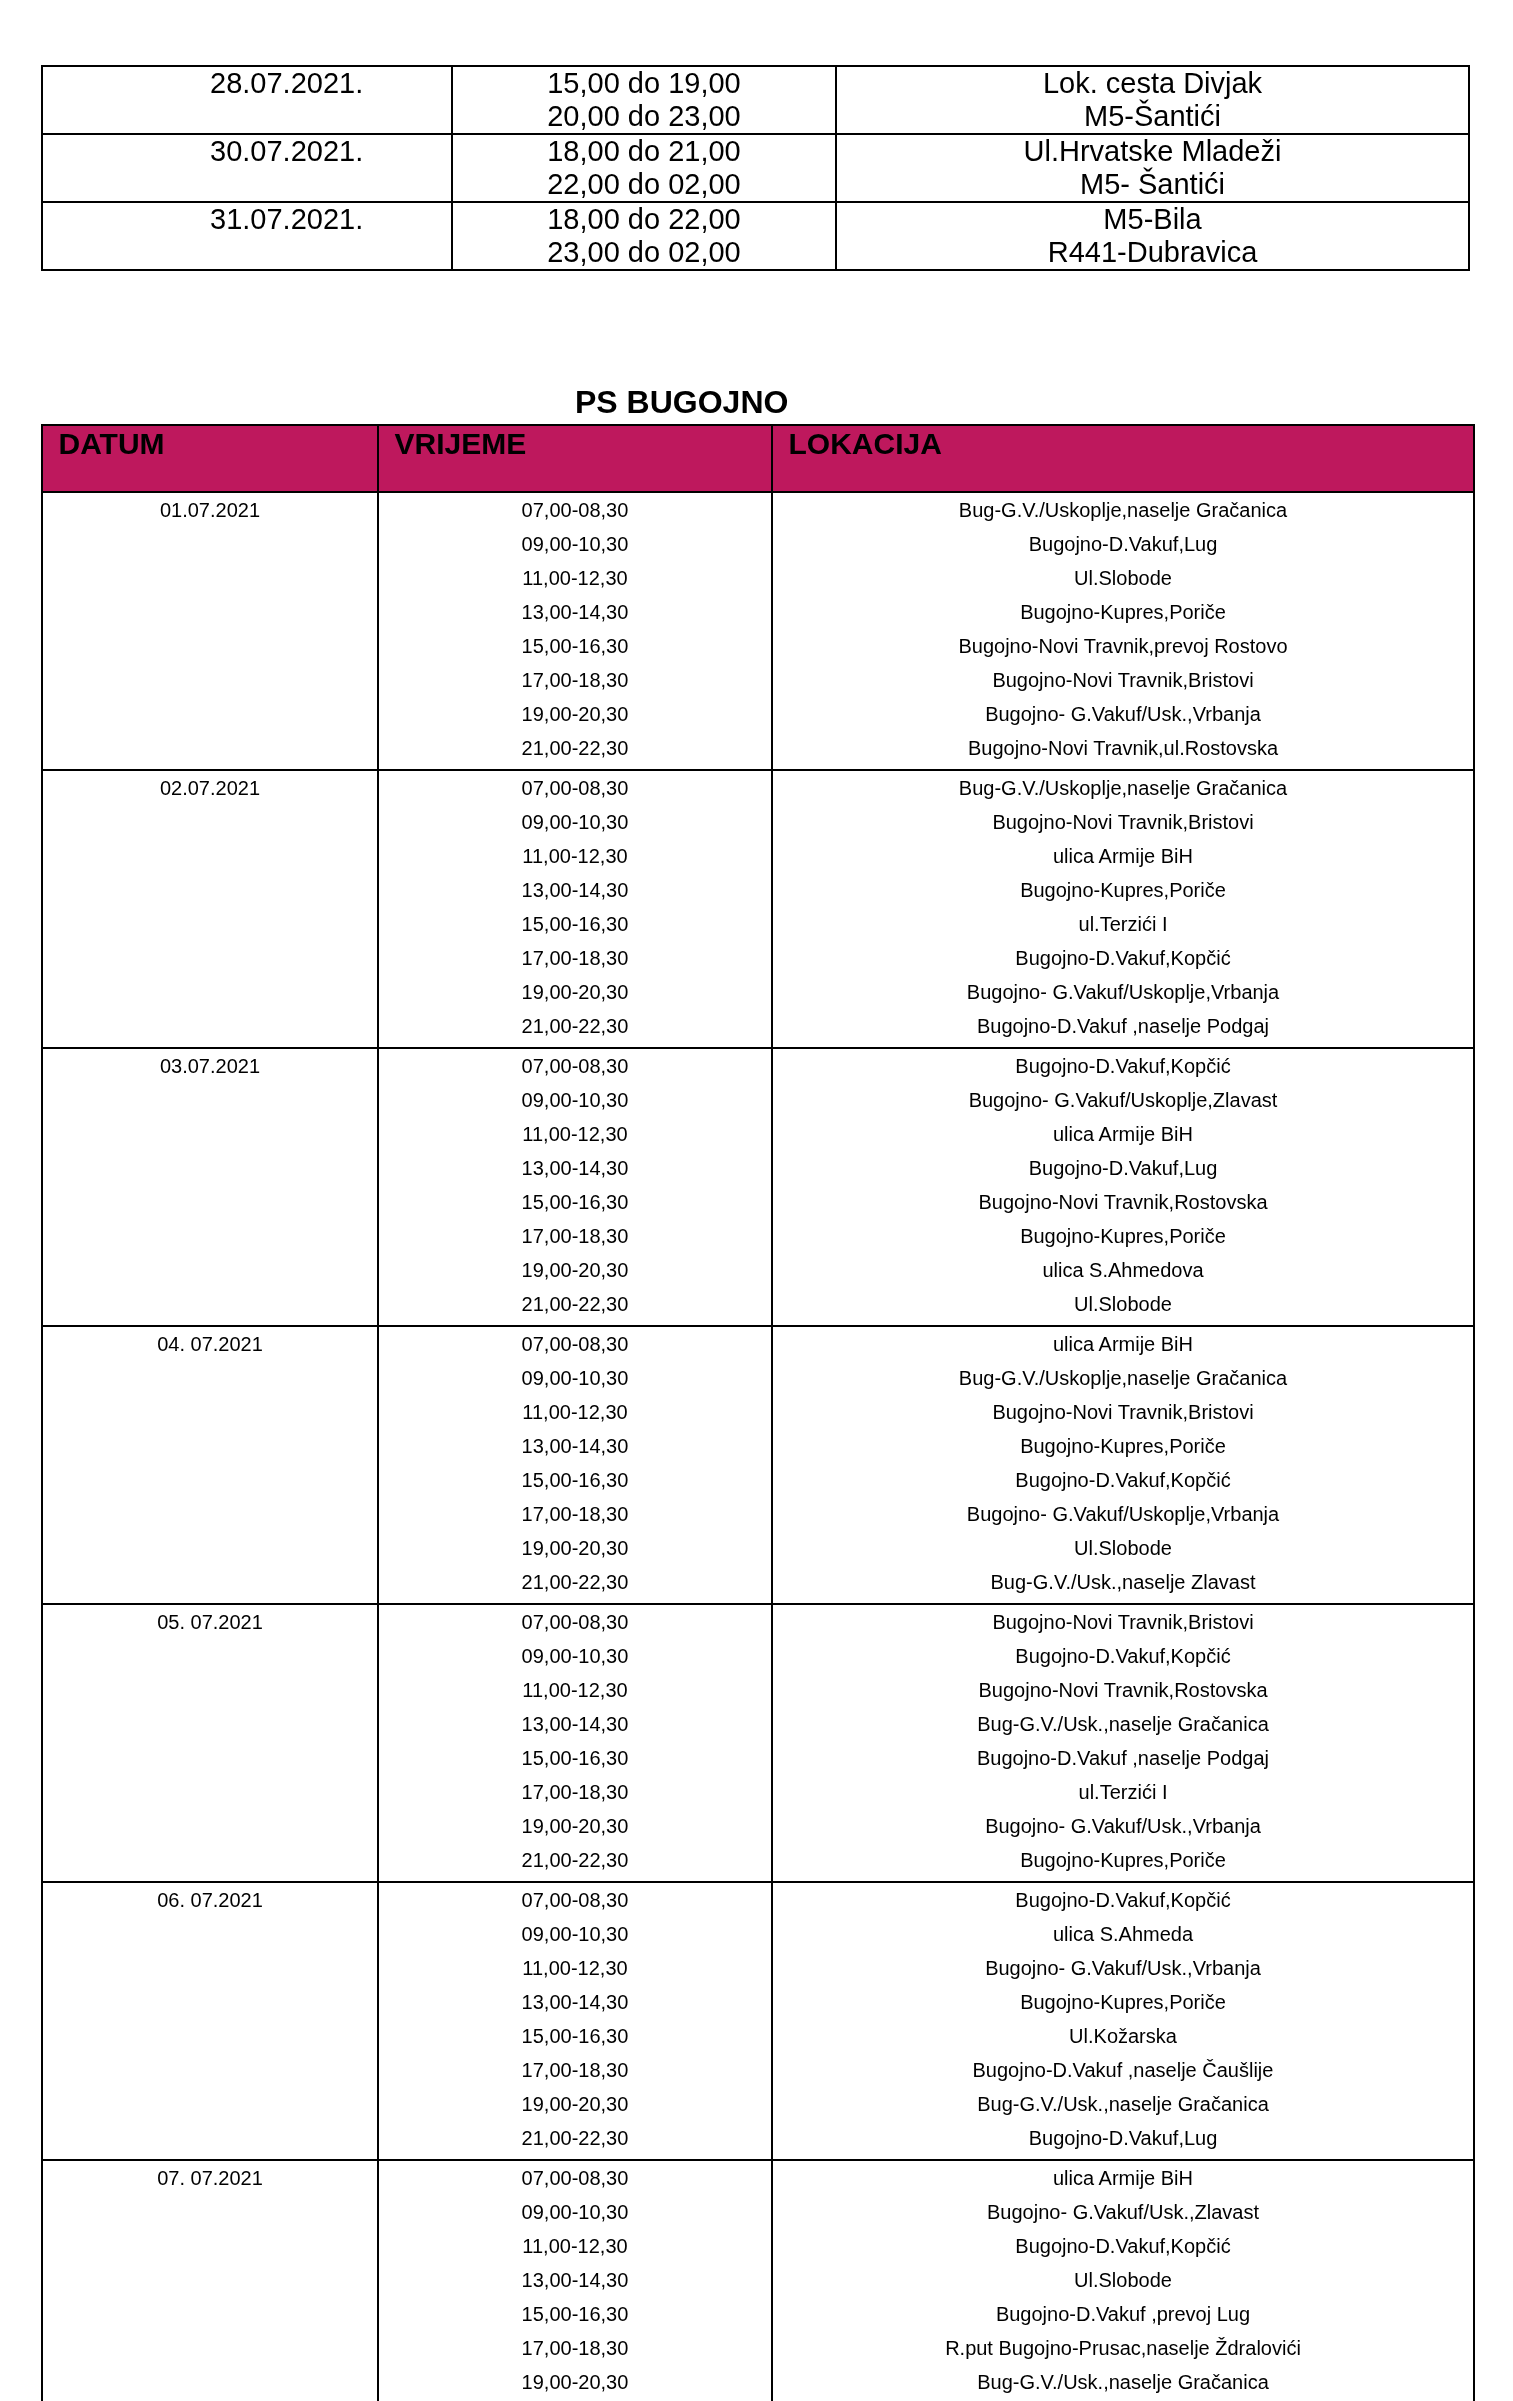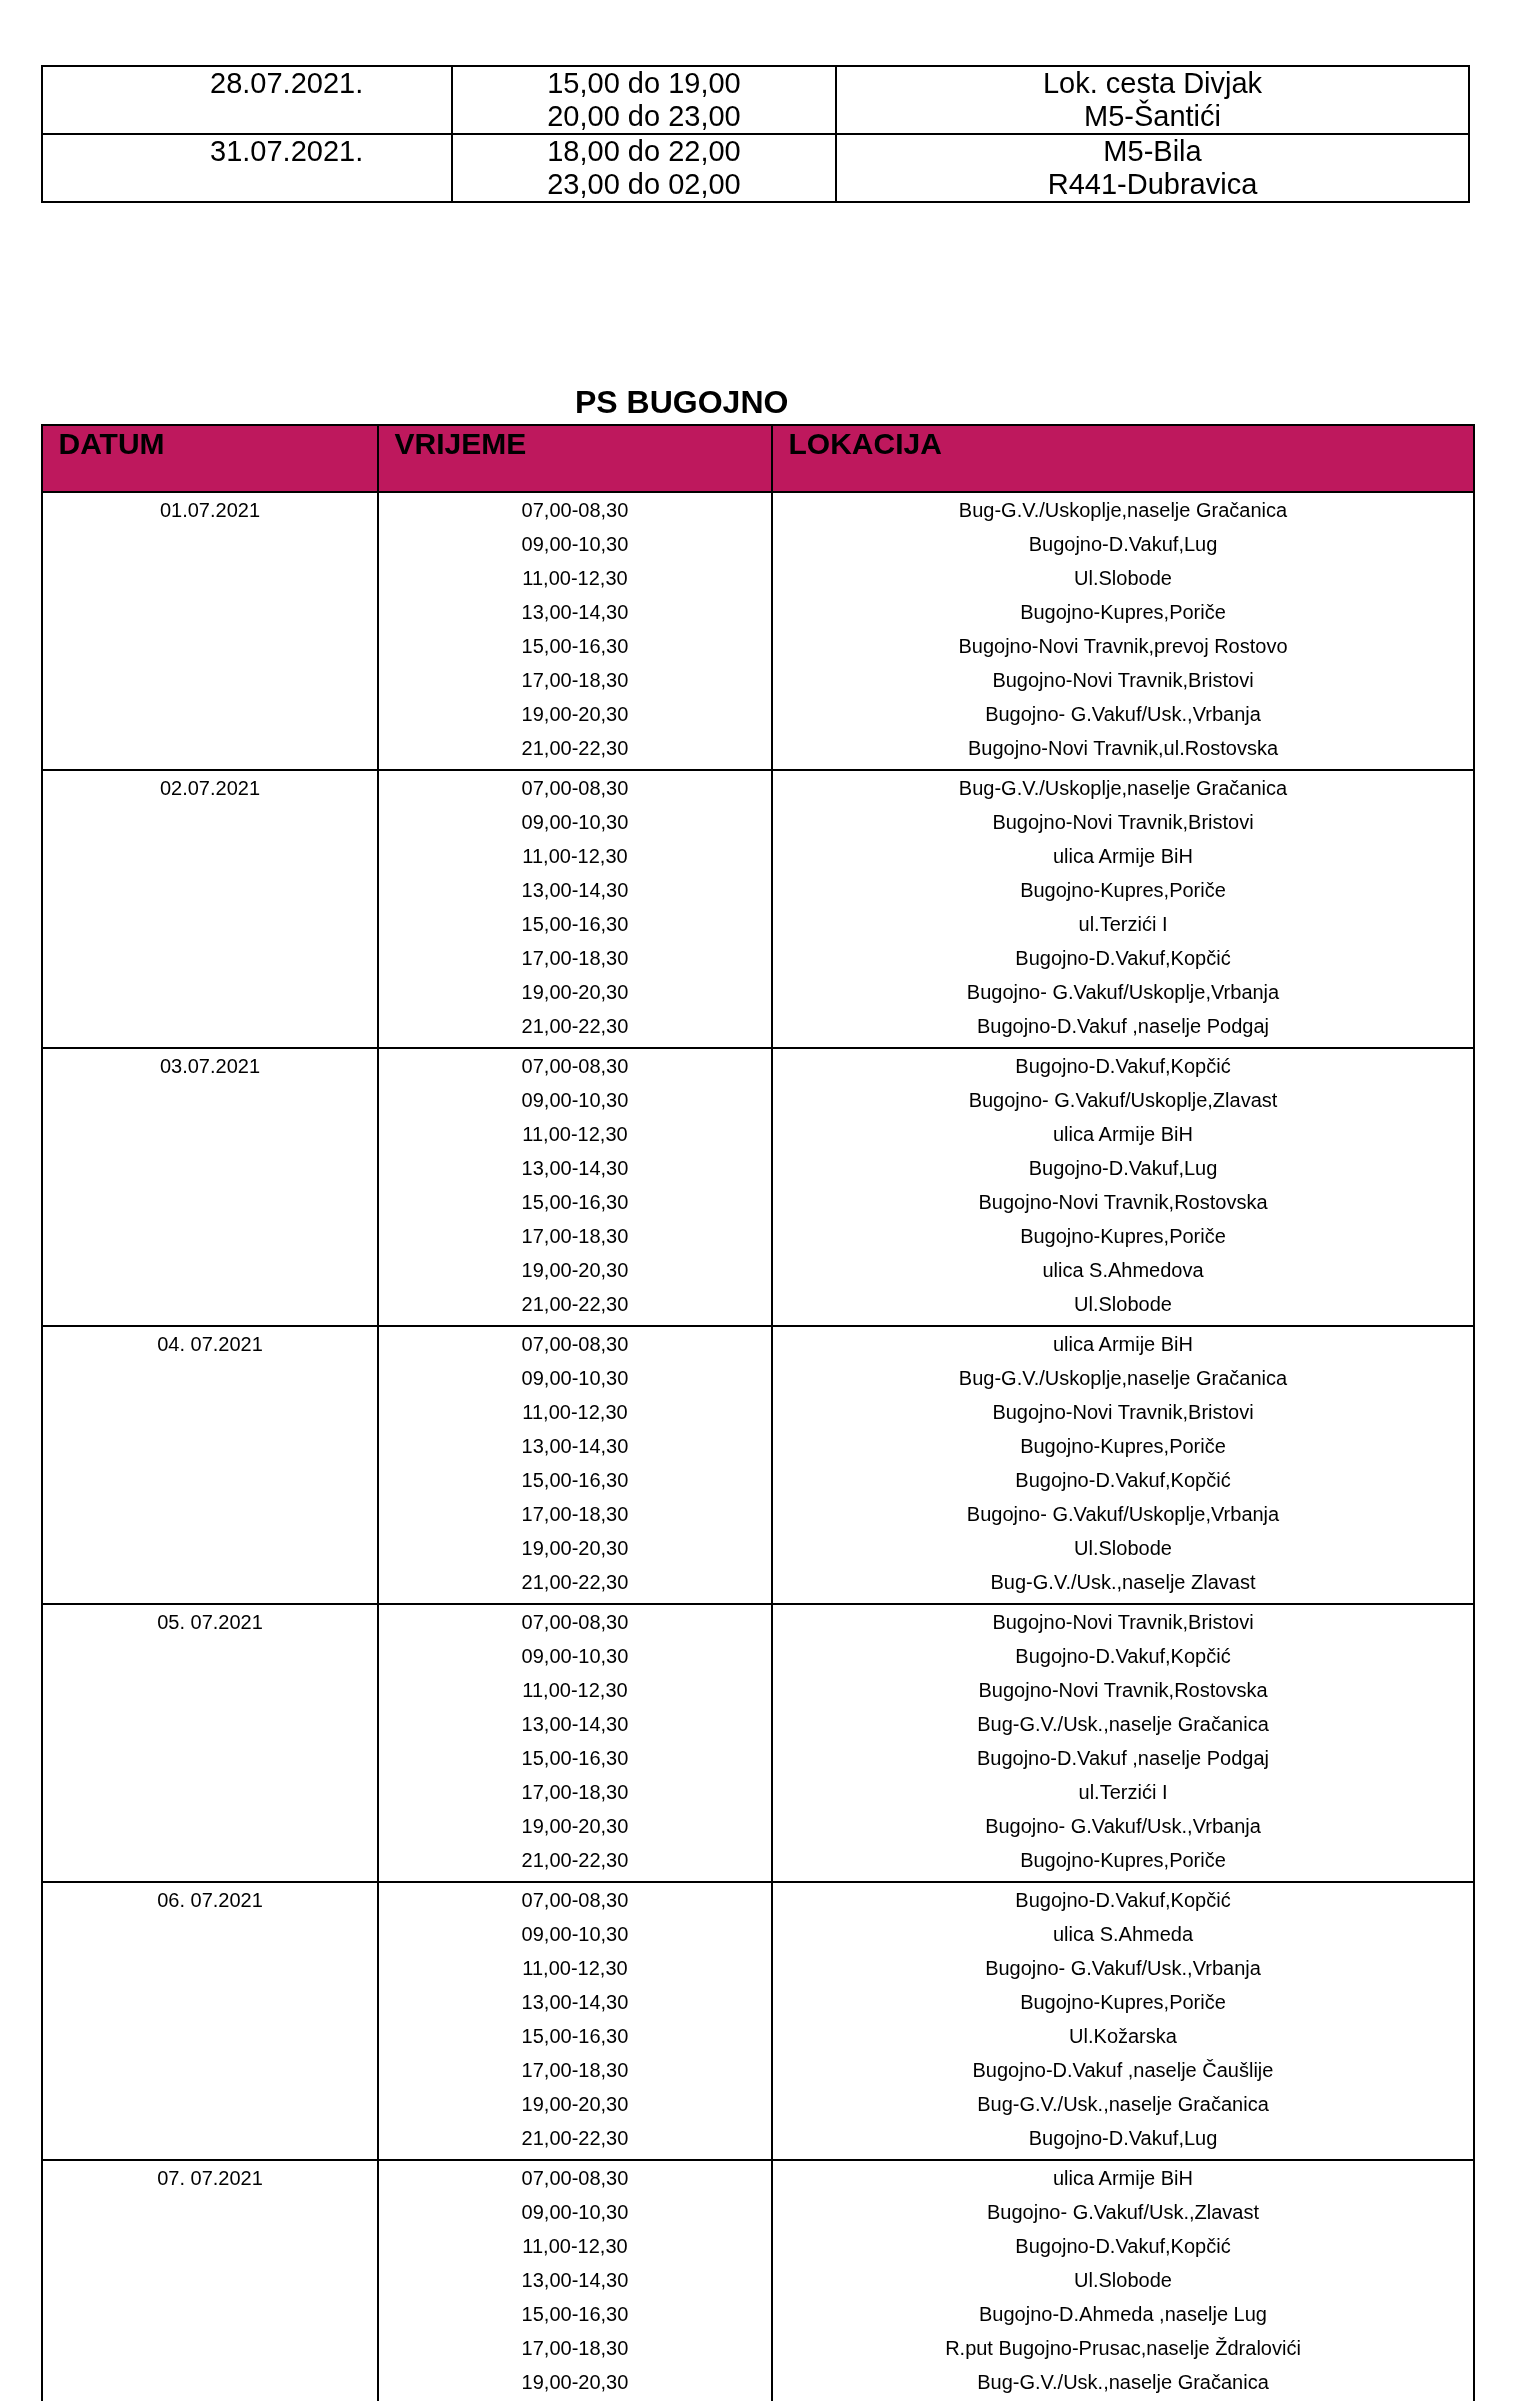--- a/index.html
+++ b/index.html
@@ -104,20 +104,31 @@
     <tbody id="cont-body">
         <tr>
           <td class="date"><span>28.07.2021.</span></td>
           <td>
             <span class="cell-line">15,00 do 19,00</span>
             <span class="cell-line">20,00 do 23,00</span>
           </td>
           <td>
             <span class="cell-line">Lok. cesta Divjak</span>
             <span class="cell-line">M5-Šantići</span>
+          </td>
+        </tr>
+        <tr>
+          <td class="date"><span>30.07.2021.</span></td>
+          <td>
+            <span class="cell-line">18,00 do 21,00</span>
+            <span class="cell-line">22,00 do 02,00</span>
+          </td>
+          <td>
+            <span class="cell-line">Ul.Hrvatske Mladeži</span>
+            <span class="cell-line">M5- Šantići</span>
           </td>
         </tr>
         <tr>
           <td class="date"><span>31.07.2021.</span></td>
           <td>
             <span class="cell-line">18,00 do 22,00</span>
             <span class="cell-line">23,00 do 02,00</span>
           </td>
           <td>
             <span class="cell-line">M5-Bila</span>
@@ -304,21 +315,21 @@
             <span class="cell-line">13,00-14,30</span>
             <span class="cell-line">15,00-16,30</span>
             <span class="cell-line">17,00-18,30</span>
             <span class="cell-line">19,00-20,30</span>
           </td>
           <td>
             <span class="cell-line">ulica Armije BiH</span>
             <span class="cell-line">Bugojno- G.Vakuf/Usk.,Zlavast</span>
             <span class="cell-line">Bugojno-D.Vakuf,Kopčić</span>
             <span class="cell-line">Ul.Slobode</span>
-            <span class="cell-line">Bugojno-D.Ahmeda ,naselje Lug</span>
+            <span class="cell-line">Bugojno-D.Vakuf ,prevoj Lug</span>
             <span class="cell-line">R.put Bugojno-Prusac,naselje Ždralovići</span>
             <span class="cell-line">Bug-G.V./Usk.,naselje Gračanica</span>
           </td>
         </tr>
       </tbody>
   </table>
 
 </div>
 
 

